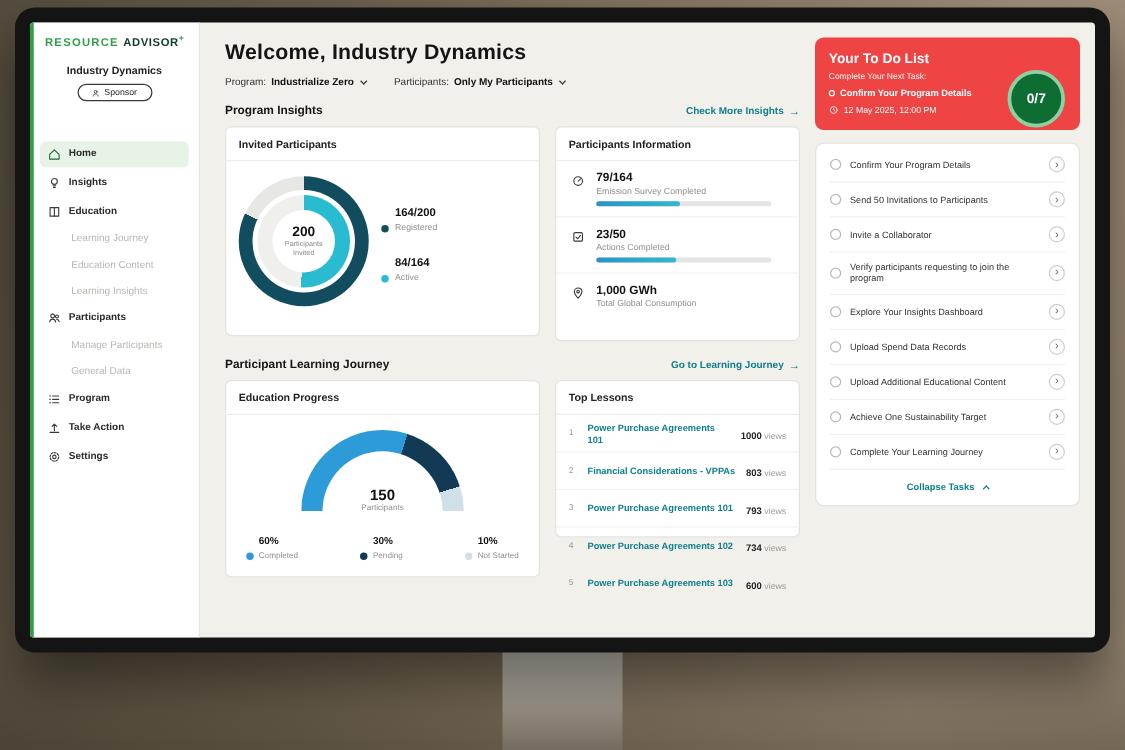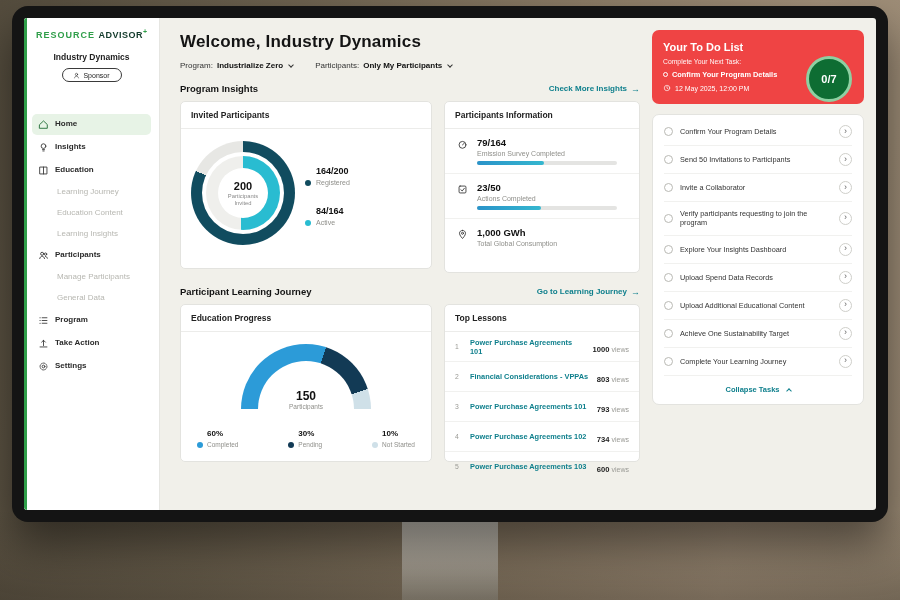--- a/index.html
+++ b/index.html
@@ -90,21 +90,21 @@
   .gauge-hole { position:absolute; inset:17px; border-radius:50%; background:#fff; }
   .gauge-center { position:absolute; left:0; right:0; bottom:0; text-align:center; }
   .gauge-v { font-size:12px; font-weight:bold; color:#111; }
   .gauge-l { font-size:6.5px; color:#8f8f8a; }
   .gauge-leg { display:flex; justify-content:space-between; padding:12px 16px 0; }
   .gauge-leg .leg-item { gap:4px; }
   .gauge-leg .leg-v { font-size:8px; }
   .gauge-leg .leg-l { font-size:6.5px; }
 
   
-  .card-lessons { flex:1; height:158px; }
+  .card-lessons { flex:1; height:126px; }
   .lesson { display:flex; align-items:center; gap:7px; padding:5.5px 10px; border-bottom:1px solid #f1f1ef; }
   .lesson:last-child { border-bottom:none; }
   .rank { color:#9a9a95; font-size:6.8px; width:8px; flex-shrink:0; }
   .lesson-t { color:#0e7f8c; font-weight:bold; font-size:7.4px; flex:1; cursor:pointer; }
   .views-v { color:#222; font-weight:bold; font-size:7.6px; }
   .views-l { color:#9a9a95; font-size:7px; margin-left:2px; }
 
   
   .rightcol { width:224px; padding:12px 12px 0 0; flex-shrink:0; }
   .todo-card { background:#ef4444; border-radius:7px; padding:11px 11px 12px; color:#fff; position:relative; }

